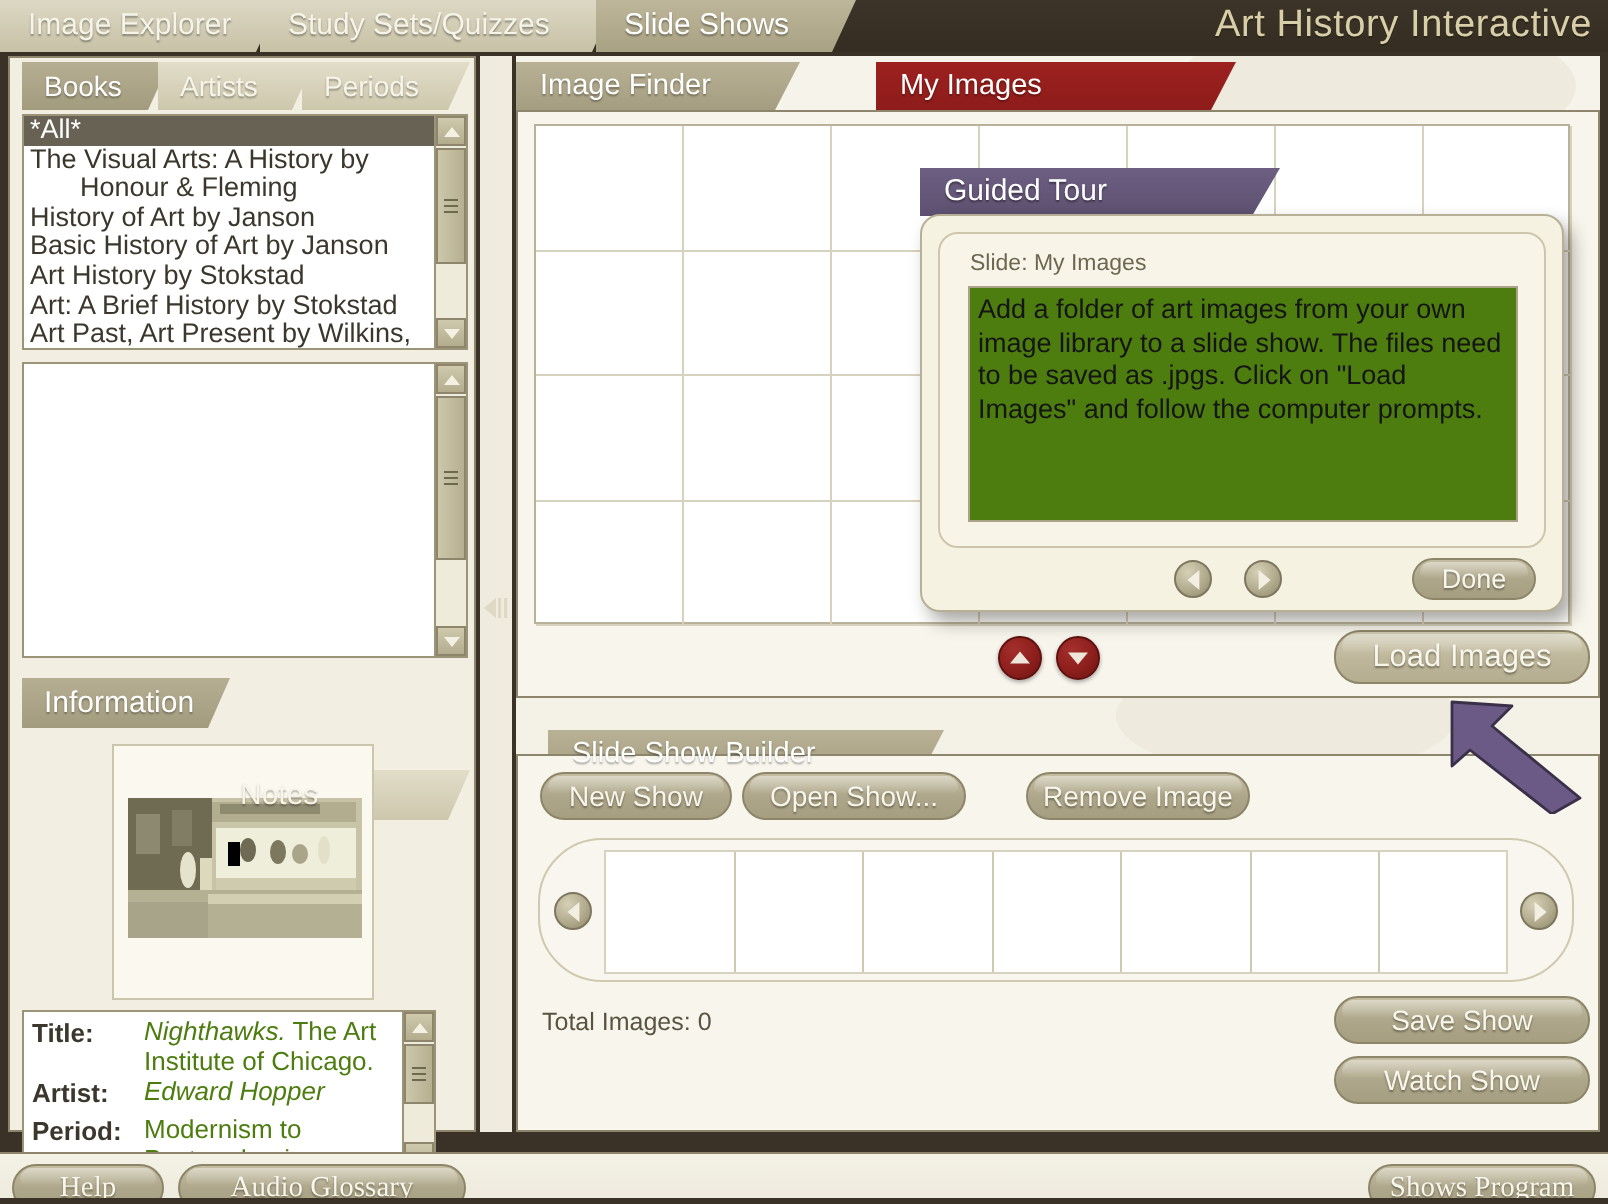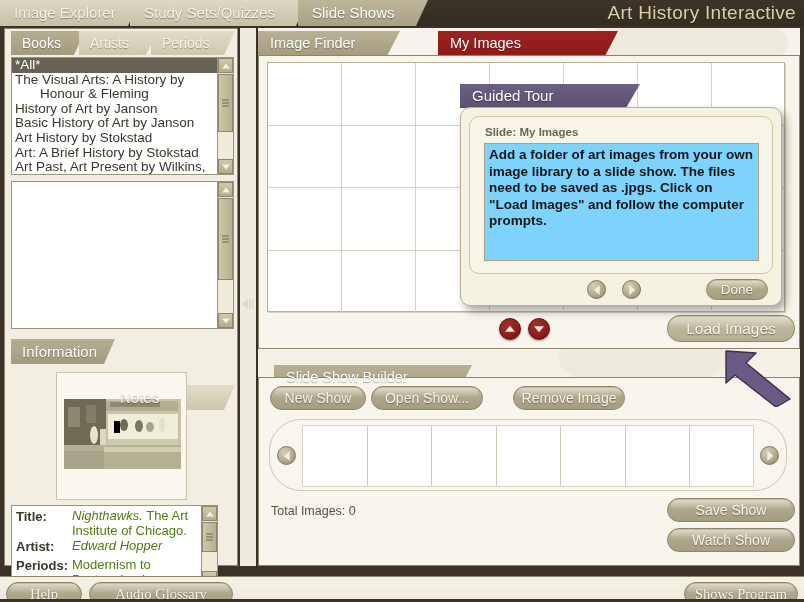--- a/index.html
+++ b/index.html
@@ -215,28 +215,27 @@
   .tourtab span.lbl { position:relative; z-index:1; }
   .tourbody {
     position:absolute; left:0; top:23px; width:322px; height:199px;
     background:#f6f2e2; border:1px solid #b7b096; border-radius:10px;
     box-sizing:border-box; box-shadow: 4px 5px 9px rgba(40,34,25,.40);
   }
   .tourinner {
     position:absolute; left:8px; top:8px; width:304px; height:158px;
     background:#f8f5e8; border:1px solid #cdc6ad; border-radius:10px;
     box-sizing:border-box;
-    font-weight:bold;
   }
   .tourslide {
     position:absolute; left:15px; top:9px; font-size:11.5px; color:#6d6752;
   }
   .tourtext {
     position:absolute; left:14px; top:26px; width:275px; height:118px;
-    background:#7dd3fc; border:1px solid #a9a289; box-sizing:border-box;
+    background:#4d7c0f; border:1px solid #a9a289; box-sizing:border-box;
     font-size:13.5px; color:#151515; line-height:16.5px; padding:3px 4px;
     overflow:hidden;
   }
 
   
   .bottombar {
     position:absolute; left:0; top:576px; width:804px; height:34px;
     background: linear-gradient(to bottom,#f4f1e6 0%, #ebe7d8 100%);
     border-top:1px solid #8d866d;
     font-family:Liberation Serif, serif;
@@ -355,21 +354,21 @@
     </div>
 
     <div class="metabox" style="left:6px; top:476px; width:207px; height:82px;">
       <div class="metalabel" style="top:3px;">Title:</div>
       <div class="metaval" style="top:3px;">
         <i>Nighthawks.</i>
         <span>The Art Institute of Chicago.</span>
       </div>
       <div class="metalabel" style="top:33px;">Artist:</div>
       <div class="metaval" style="top:33px;font-style:italic;">Edward Hopper</div>
-      <div class="metalabel" style="top:52px;">Periods:</div>
+      <div class="metalabel" style="top:52px;">Period:</div>
       <div class="metaval" style="top:52px;">Modernism to Postmodernism</div>
 
     </div>
     <div class="sb" style="left:196px; top:476px; width:17px; height:82px;">
       <div class="sb-btn" style="top:0;">
         <span class="tri tri-up"></span>
       </div>
       <div class="sb-thumb" style="top:16px; height:30px;">
         <span class="grip"></span>
       </div>

